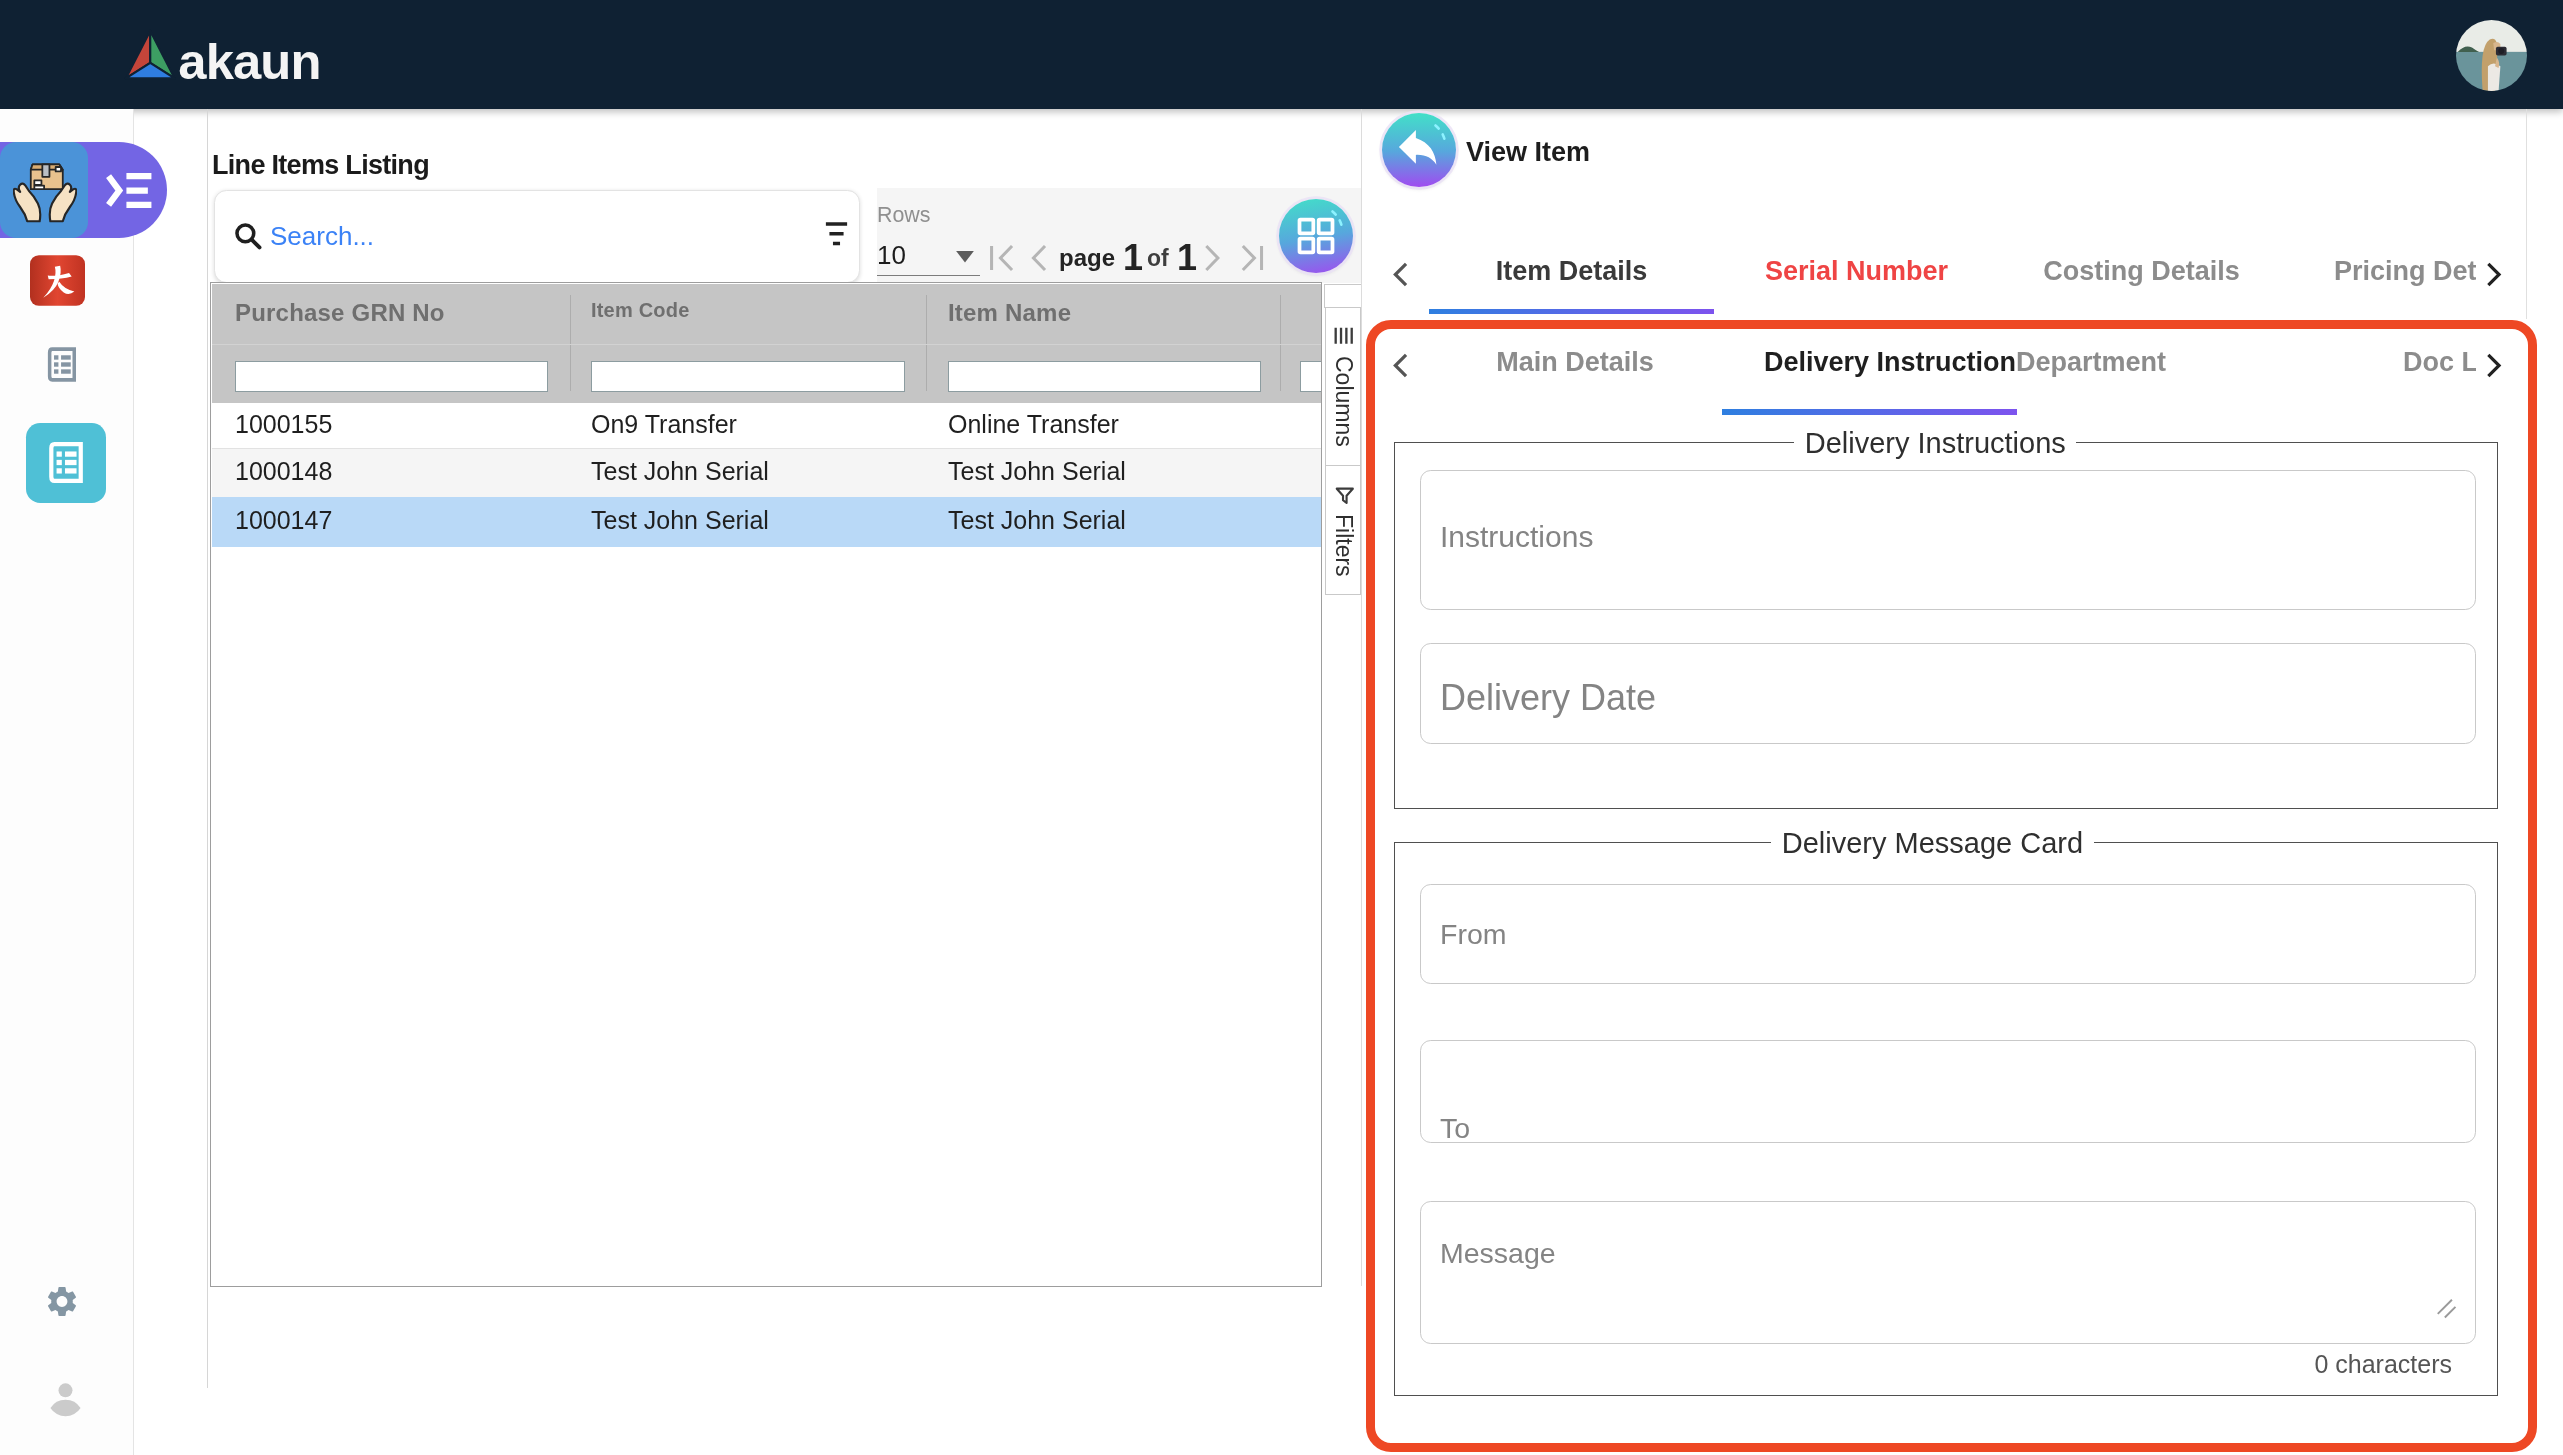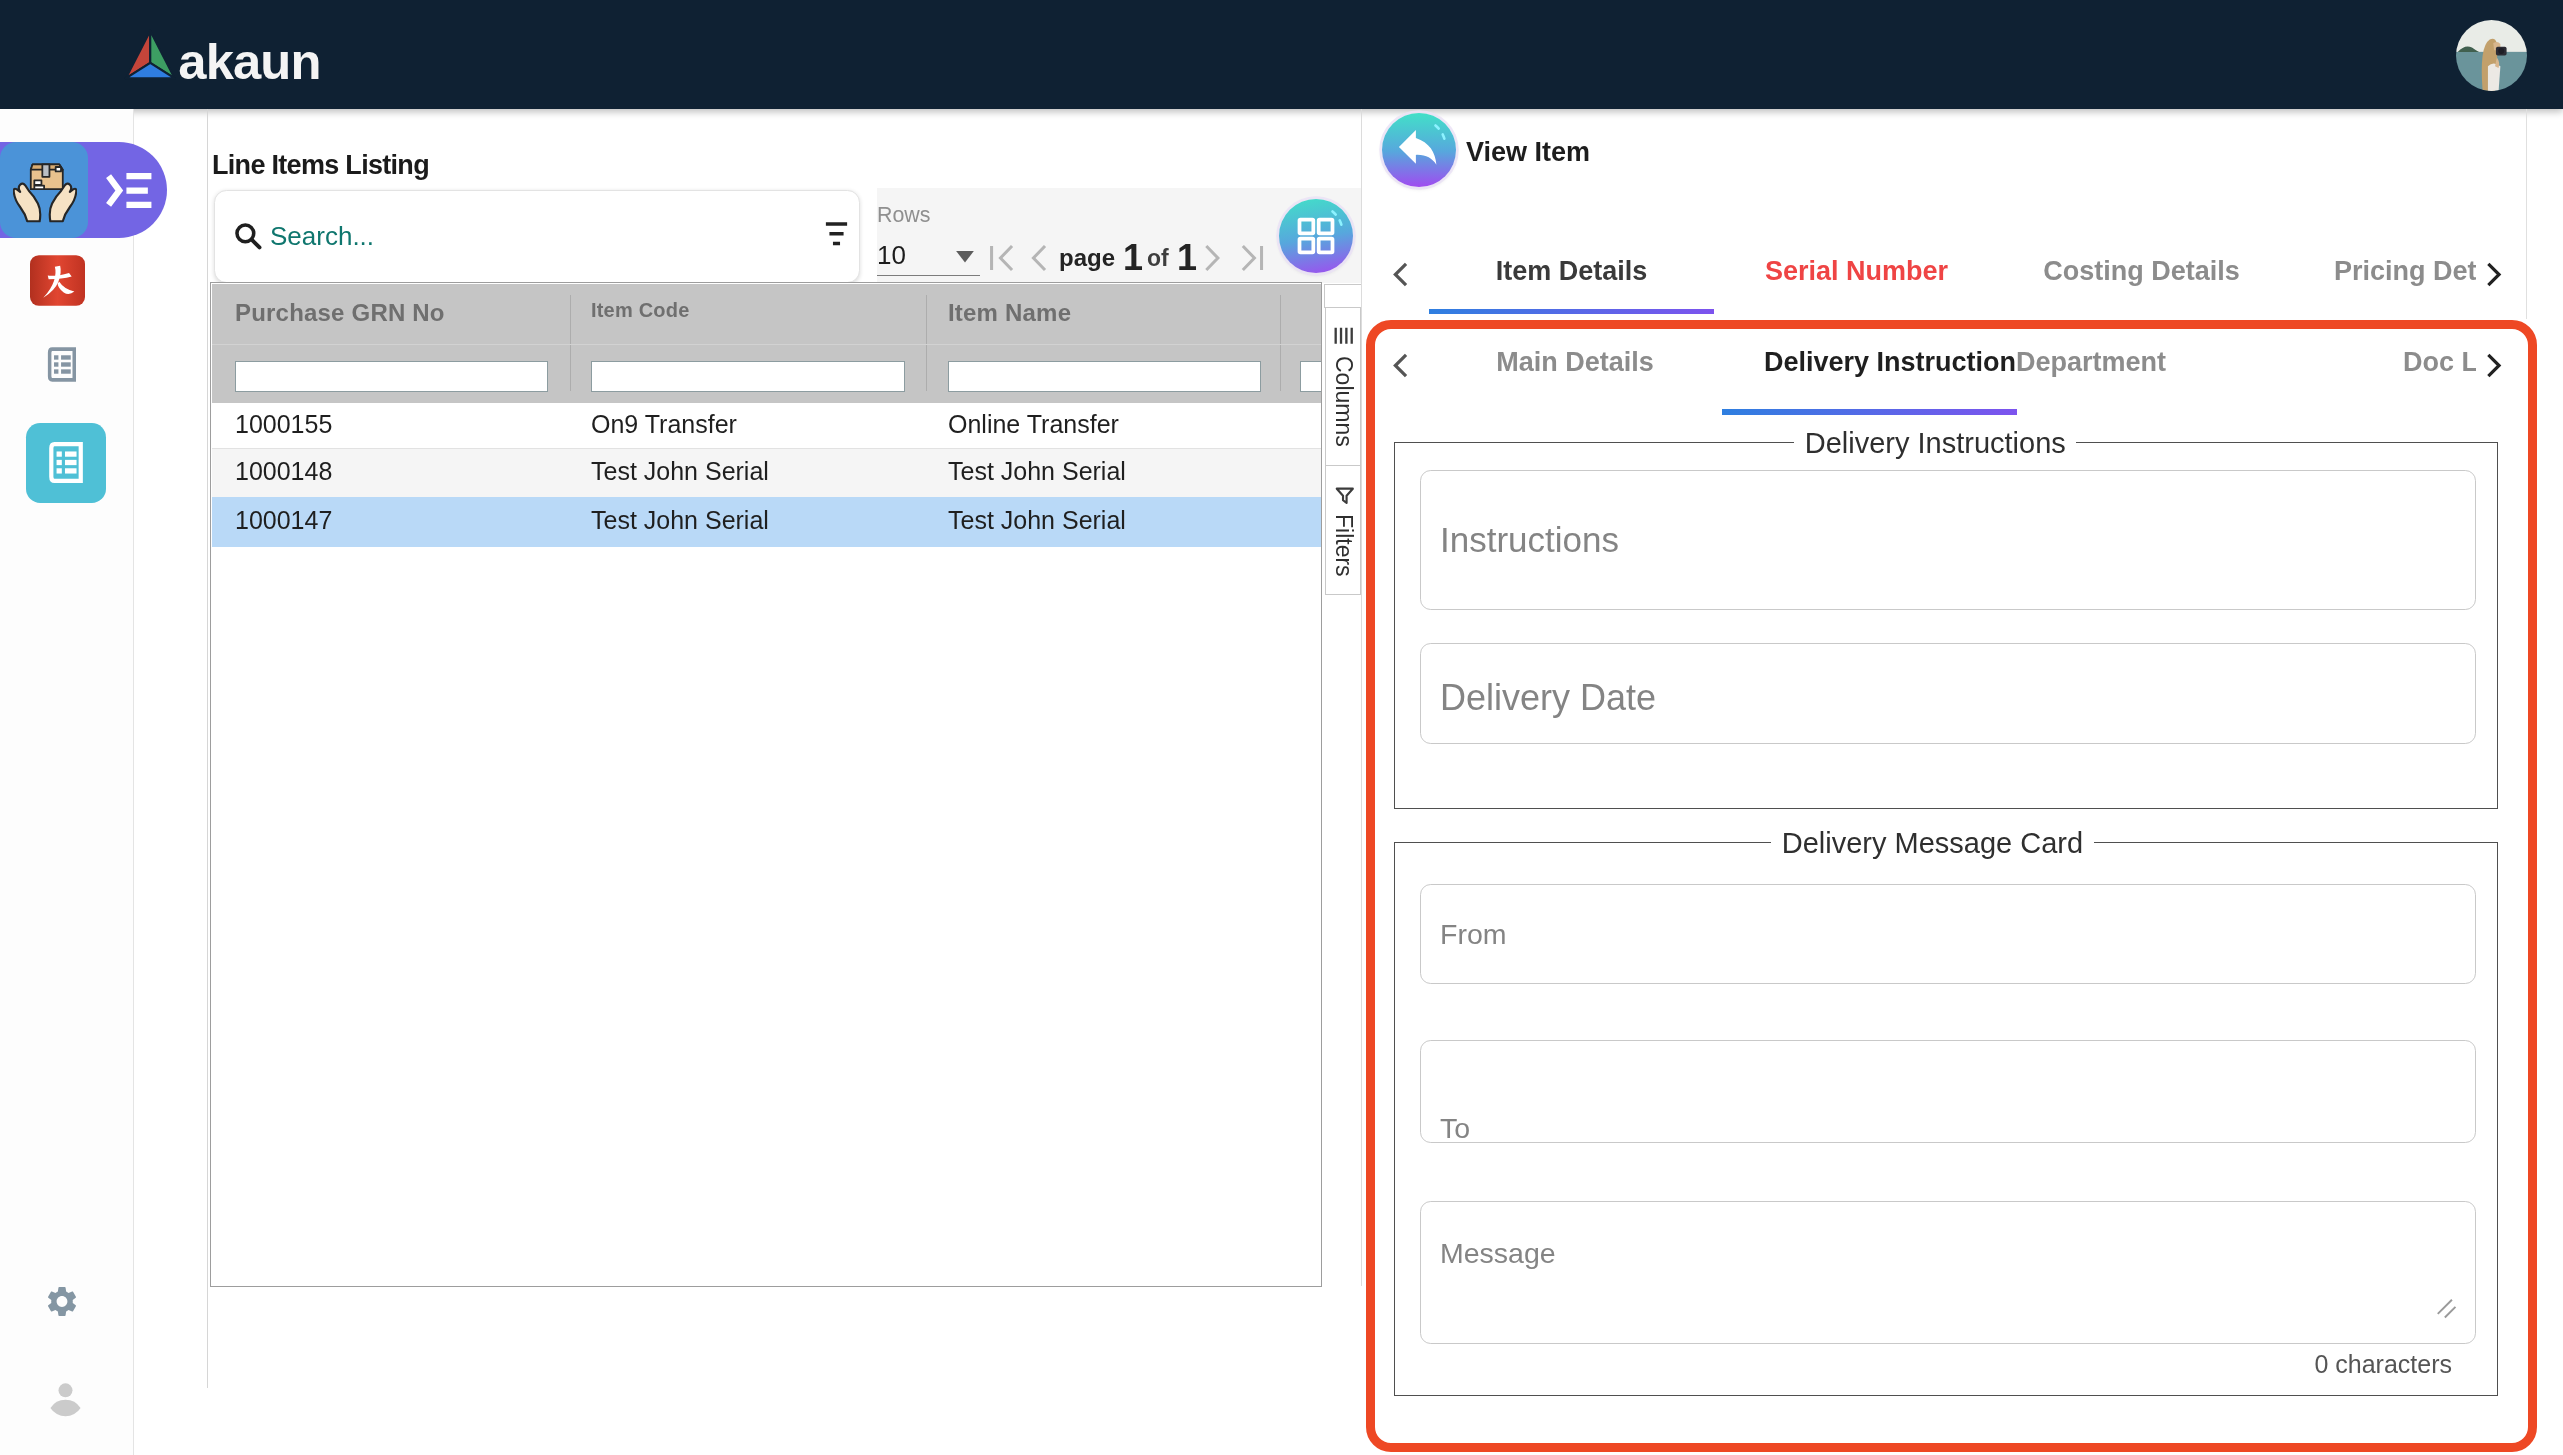--- a/index.html
+++ b/index.html
@@ -116,21 +116,21 @@
   <div class="abs" style="left:207px;top:109px;width:0.9px;height:1279px;background:#d6d6d6;"></div>
   <div class="abs" style="left:212px;top:150px;font-size:27px;font-weight:700;color:#1b1b1b;letter-spacing:-0.7px;">Line Items Listing</div>
 
   <div class="abs" style="left:877px;top:188px;width:484px;height:95px;background:#f5f5f5;"></div>
 
   <div class="abs" style="left:214px;top:190px;width:646px;height:93px;background:#fff;border:0.9px solid #e3e3e3;border-radius:12.5px;box-shadow:0 1.8px 4.4px rgba(0,0,0,.14);"></div>
   <svg class="abs" style="left:233px;top:221px;" width="30" height="30" viewBox="0 0 34 34">
     <circle cx="14" cy="14" r="9.5" fill="none" stroke="#1f1f1f" stroke-width="4"></circle>
     <path d="M21.5 21.5 L30 30" stroke="#1f1f1f" stroke-width="4.5" stroke-linecap="round"></path>
   </svg>
-  <div class="abs" style="left:270px;top:221px;font-size:26px;color:#0f766e;">Search...</div>
+  <div class="abs" style="left:270px;top:221px;font-size:26px;color:#3b82f6;">Search...</div>
   <svg class="abs" style="left:825px;top:222px;" width="23" height="27" viewBox="0 0 26 30">
     <path d="M1 2 H25 M5 13 H21 M9 24 H17" stroke="#222" stroke-width="4"></path>
   </svg>
 
   <div class="abs" style="left:877px;top:203px;font-size:21.4px;color:#8f8f8f;">Rows</div>
   <div class="abs" style="left:877px;top:240px;width:103px;border-bottom:1.8px solid #7c7c7c;height:36px;font-size:26px;color:#1c1c1c;">10</div>
   <svg class="abs" style="left:956px;top:251px;" width="18" height="13.3" viewBox="0 0 20 15">
       <path d="M0 0 H20 L10 13 Z" fill="#5c5c5c"></path>
     </svg>
 
@@ -239,21 +239,21 @@
   <div class="abs" style="left:2403px;top:347px;width:73px;overflow:hidden;white-space:nowrap;font-size:27px;font-weight:600;color:#8c8c8c;">Doc Link</div>
   <div class="abs" style="left:1722px;top:409px;width:295px;height:6.2px;background:linear-gradient(90deg,#2e7fe0,#7d53ee);"></div>
   <svg class="abs" style="left:2483px;top:352px;" width="21.4" height="27" viewBox="0 0 24 30">
       <path d="M6 3 L18 15 L6 27" stroke="#222" stroke-width="3.6" fill="none"></path>
     </svg>
 
   <div class="abs" style="left:1394px;top:442px;width:1104px;height:367px;border:1.8px solid #4f4f4f;"></div>
   <div class="abs" style="left:1794px;top:427px;background:#fff;padding:0 10.7px;font-size:29px;color:#2f2f2f;">Delivery Instructions</div>
 
   <div class="abs" style="left:1420px;top:470px;width:1056px;height:140px;border:1.8px solid #c9c9c9;border-radius:10.7px;"></div>
-  <div class="abs" style="left:1440px;top:520px;font-size:35px;color:#848484;">Instructions</div>
+  <div class="abs" style="left:1440px;top:520px;font-size:30px;color:#848484;">Instructions</div>
 
   <div class="abs" style="left:1420px;top:643px;width:1056px;height:101px;border:1.8px solid #c9c9c9;border-radius:10.7px;"></div>
   <div class="abs" style="left:1440px;top:677px;font-size:36px;color:#848484;">Delivery Date</div>
 
   <div class="abs" style="left:1394px;top:842px;width:1104px;height:554px;border:1.8px solid #4f4f4f;"></div>
   <div class="abs" style="left:1771px;top:827px;background:#fff;padding:0 10.7px;font-size:29px;color:#2f2f2f;">Delivery Message Card</div>
 
   <div class="abs" style="left:1420px;top:884px;width:1056px;height:100px;border:1.8px solid #c9c9c9;border-radius:10.7px;"></div>
   <div class="abs" style="left:1440px;top:918px;font-size:28.5px;color:#848484;">From</div>
 

